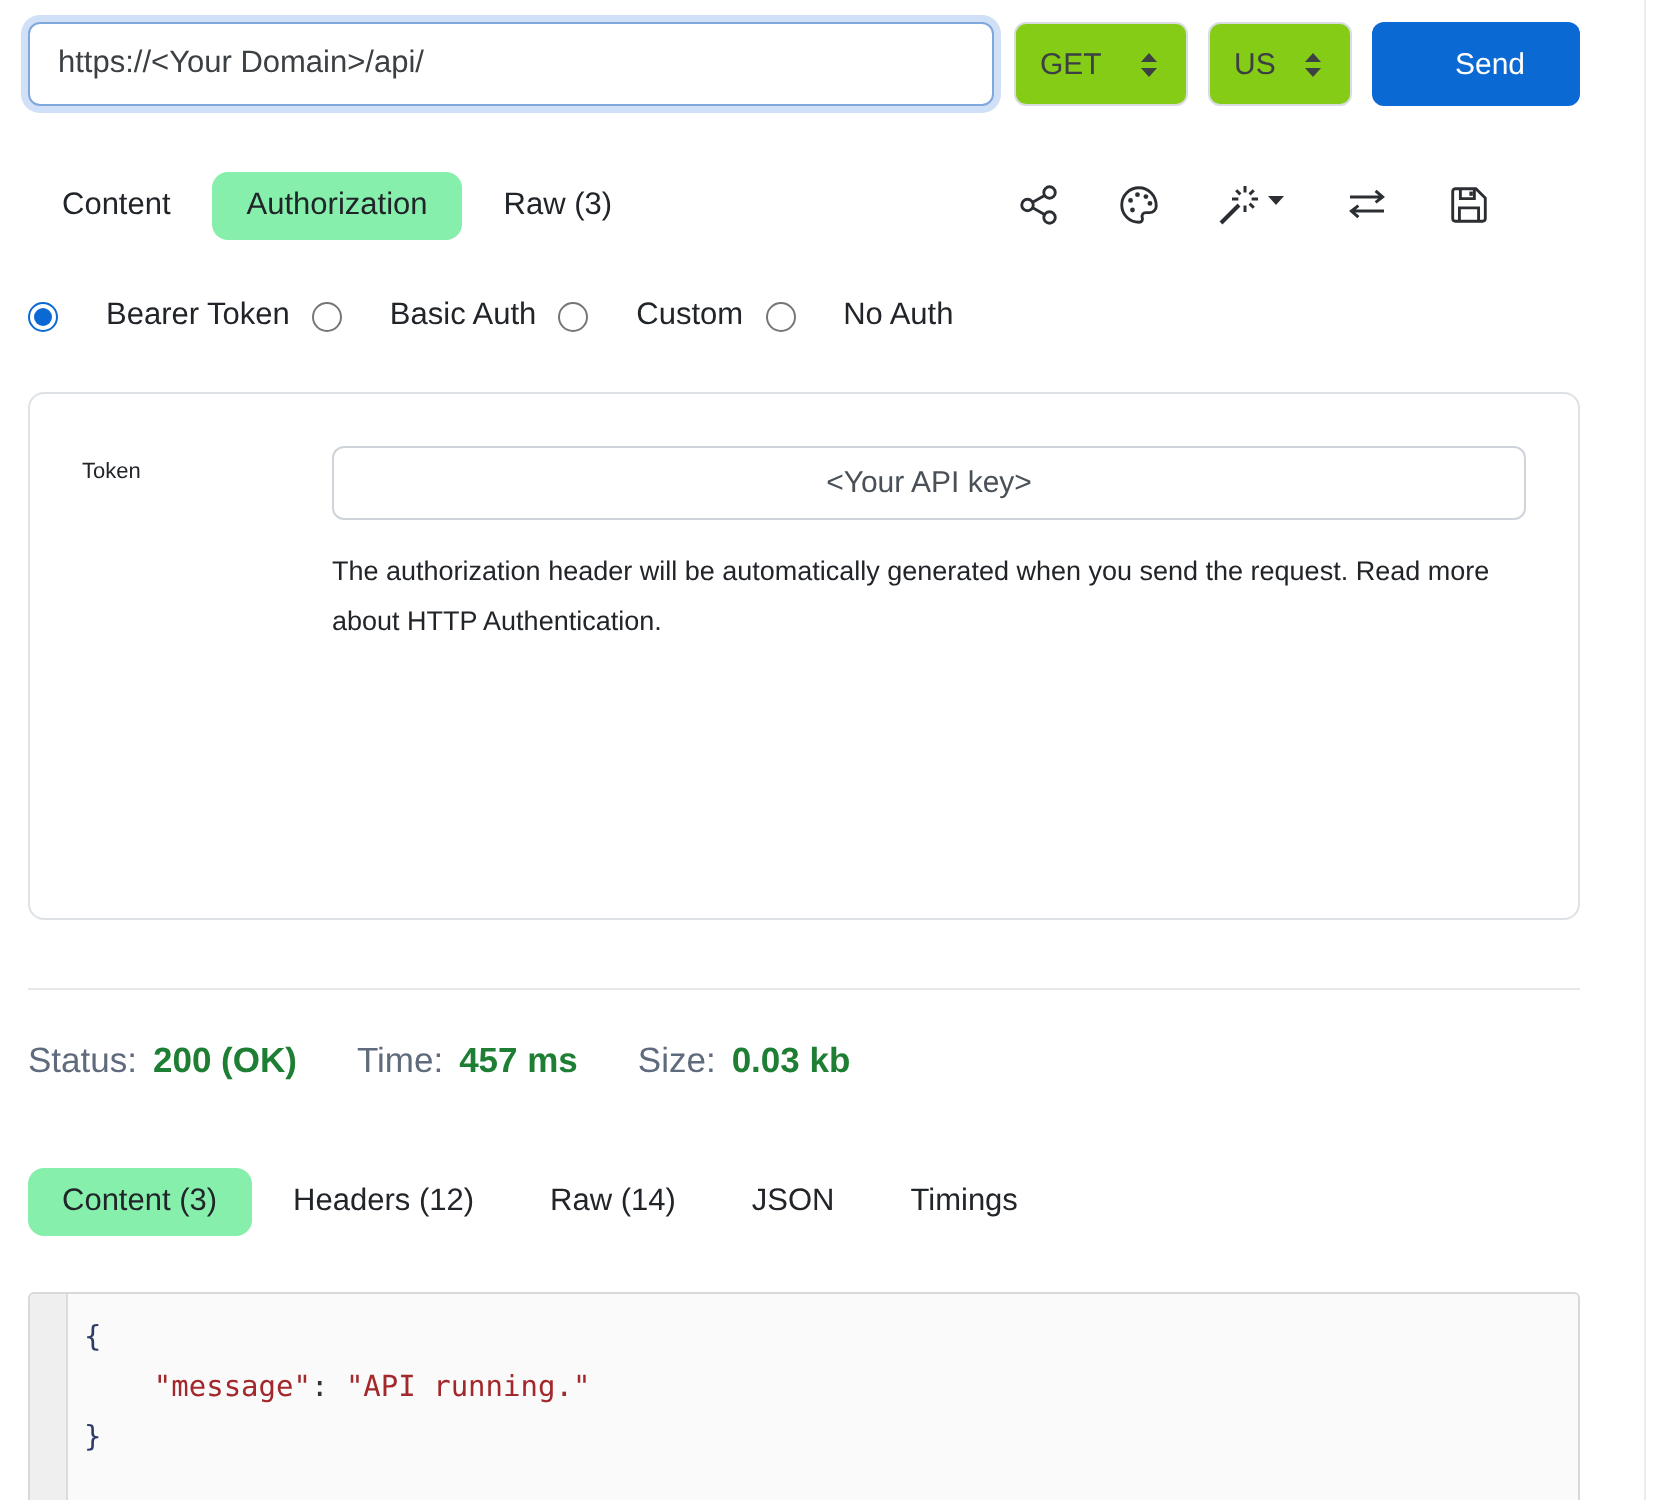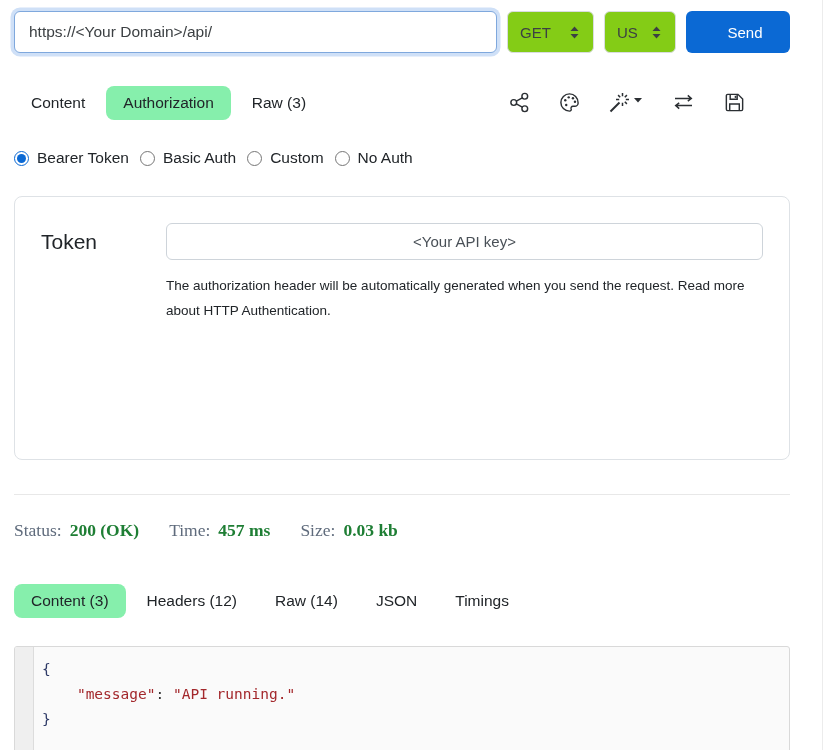--- a/index.html
+++ b/index.html
@@ -27,41 +27,41 @@
   .tabsrow { margin-top:31px; display:flex; align-items:center; gap:4px; height:37px; }
   .tab { padding:8px 17px; font-size:15.5px; color:#212529; border-radius:8px; cursor:pointer;
     white-space:nowrap; background:transparent; }
   .tab.active { background:#86efac; }
   .toolbar { margin-left:auto; display:flex; align-items:center; gap:27px; padding-right:44px; }
   .toolbar .icon { display:flex; align-items:center; cursor:pointer; }
   .icon svg { display:block; }
 
   
   .radios { margin-top:28px; display:flex; align-items:center; gap:11px; }
-  .radio-item { display:flex; align-items:center; gap:8px; cursor:pointer; font-size:15.5px; }
+  .radio-item { display:flex; align-items:center; gap:24px; cursor:pointer; font-size:15.5px; }
   .rdot { width:15px; height:15px; border-radius:50%; border:1px solid #767676; background:#fff;
     display:inline-flex; align-items:center; justify-content:center; flex:0 0 auto; }
   .rdot.checked { border-color:#0b69d4; }
   .rdot.checked::after { content:""; width:9px; height:9px; border-radius:50%; background:#0b69d4; }
 
   
   .panel { margin-top:29px; height:264px; border:1px solid #dee2e6; border-radius:8px;
     padding:26px; display:flex; }
-  .panel-label { width:125px; padding-top:7px; font-size:21px; color:#212529; }
+  .panel-label { width:125px; padding-top:7px; font-size:11px; color:#212529; }
   .panel-body { flex:1; }
   .token-input { width:100%; height:37px; border:1px solid #ced4da; border-radius:6px;
     padding:0 13px; font-size:15px; color:#495057; font-family:"Liberation Sans", sans-serif;
     outline:none; background:#fff;text-align:center; }
   .help-text { margin-top:13px; max-width:600px; font-size:13.5px; line-height:25px; color:#212529; }
 
   .divider { margin-top:34px; border:none; border-top:1px solid #e8e8e8; }
 
   
   .status-row { margin-top:21px; display:flex; align-items:center; gap:30px;
-    font-size:17.5px; line-height:28px;font-family:Liberation Serif, serif; }
+    font-size:17.5px; line-height:28px; }
   .status-group { display:flex; gap:8px; }
   .status-label { color:#5f6b7c; }
   .status-value { color:#1e7e34; font-weight:bold; }
 
   
   .codeblock { margin-top:27px; height:120px; border:1px solid #d9d9d9; border-radius:3px;
     background:#fafafa; display:flex; overflow:hidden; }
   .gutter { width:19px; background:#efefef; border-right:1px solid #dcdcdc; }
   .code { flex:1; padding:10px 0 0 8px; font-family:"DejaVu Sans Mono","Liberation Mono",monospace;
     font-size:14.5px; line-height:25px; white-space:pre; }

